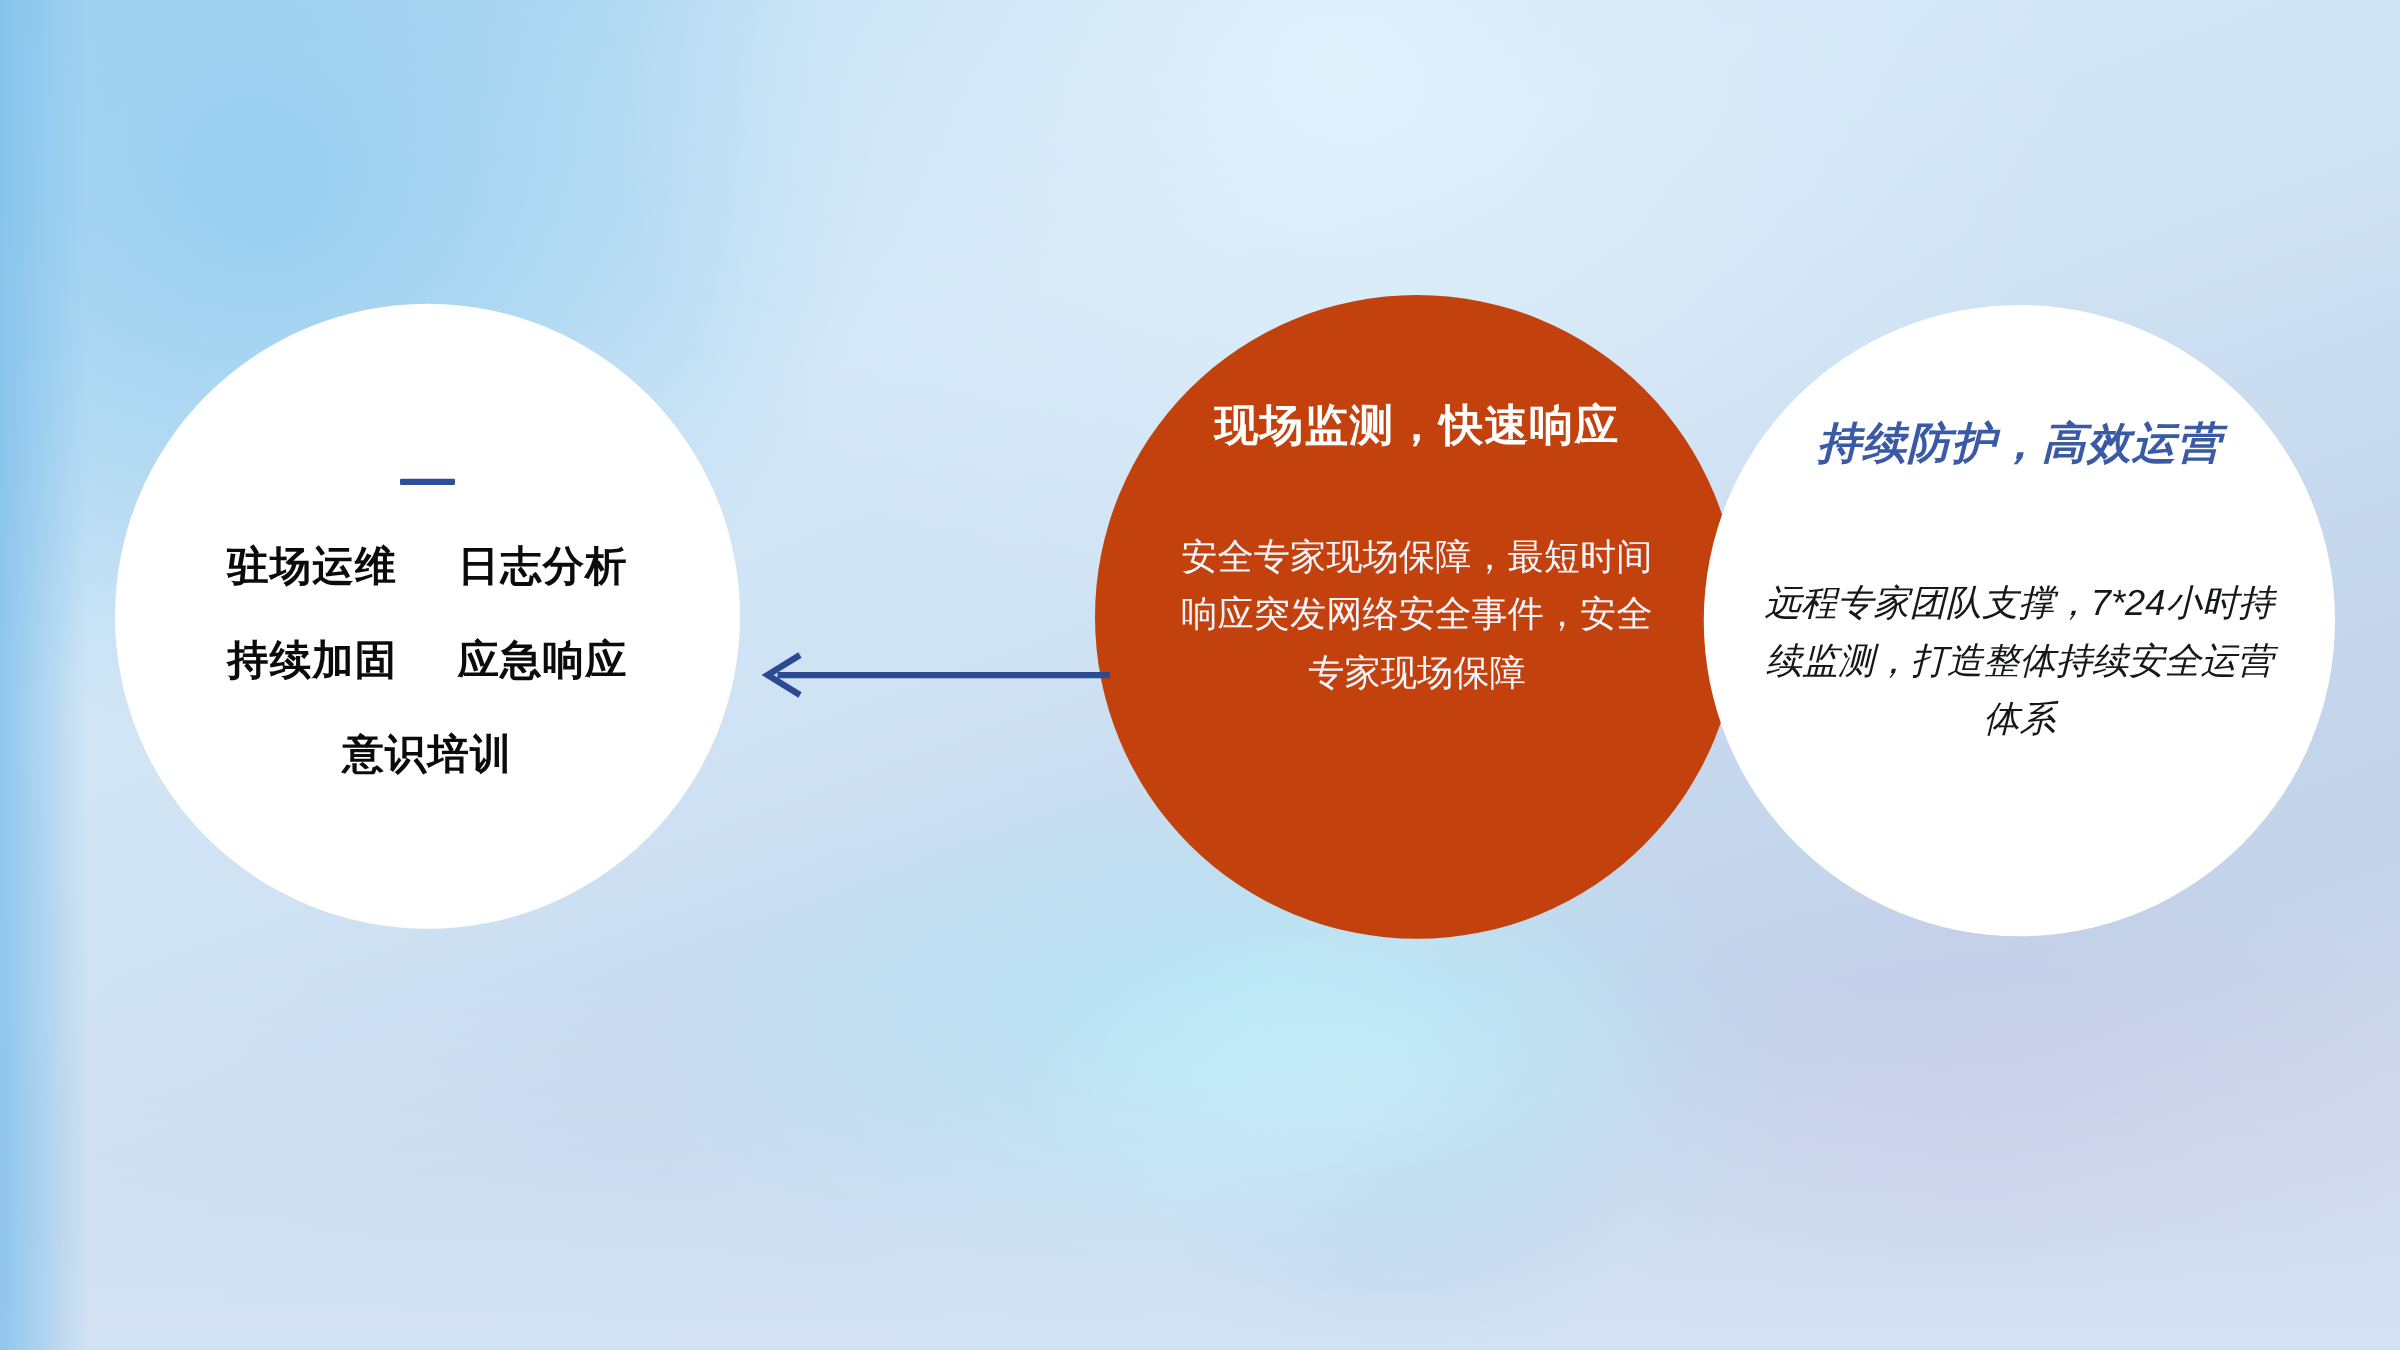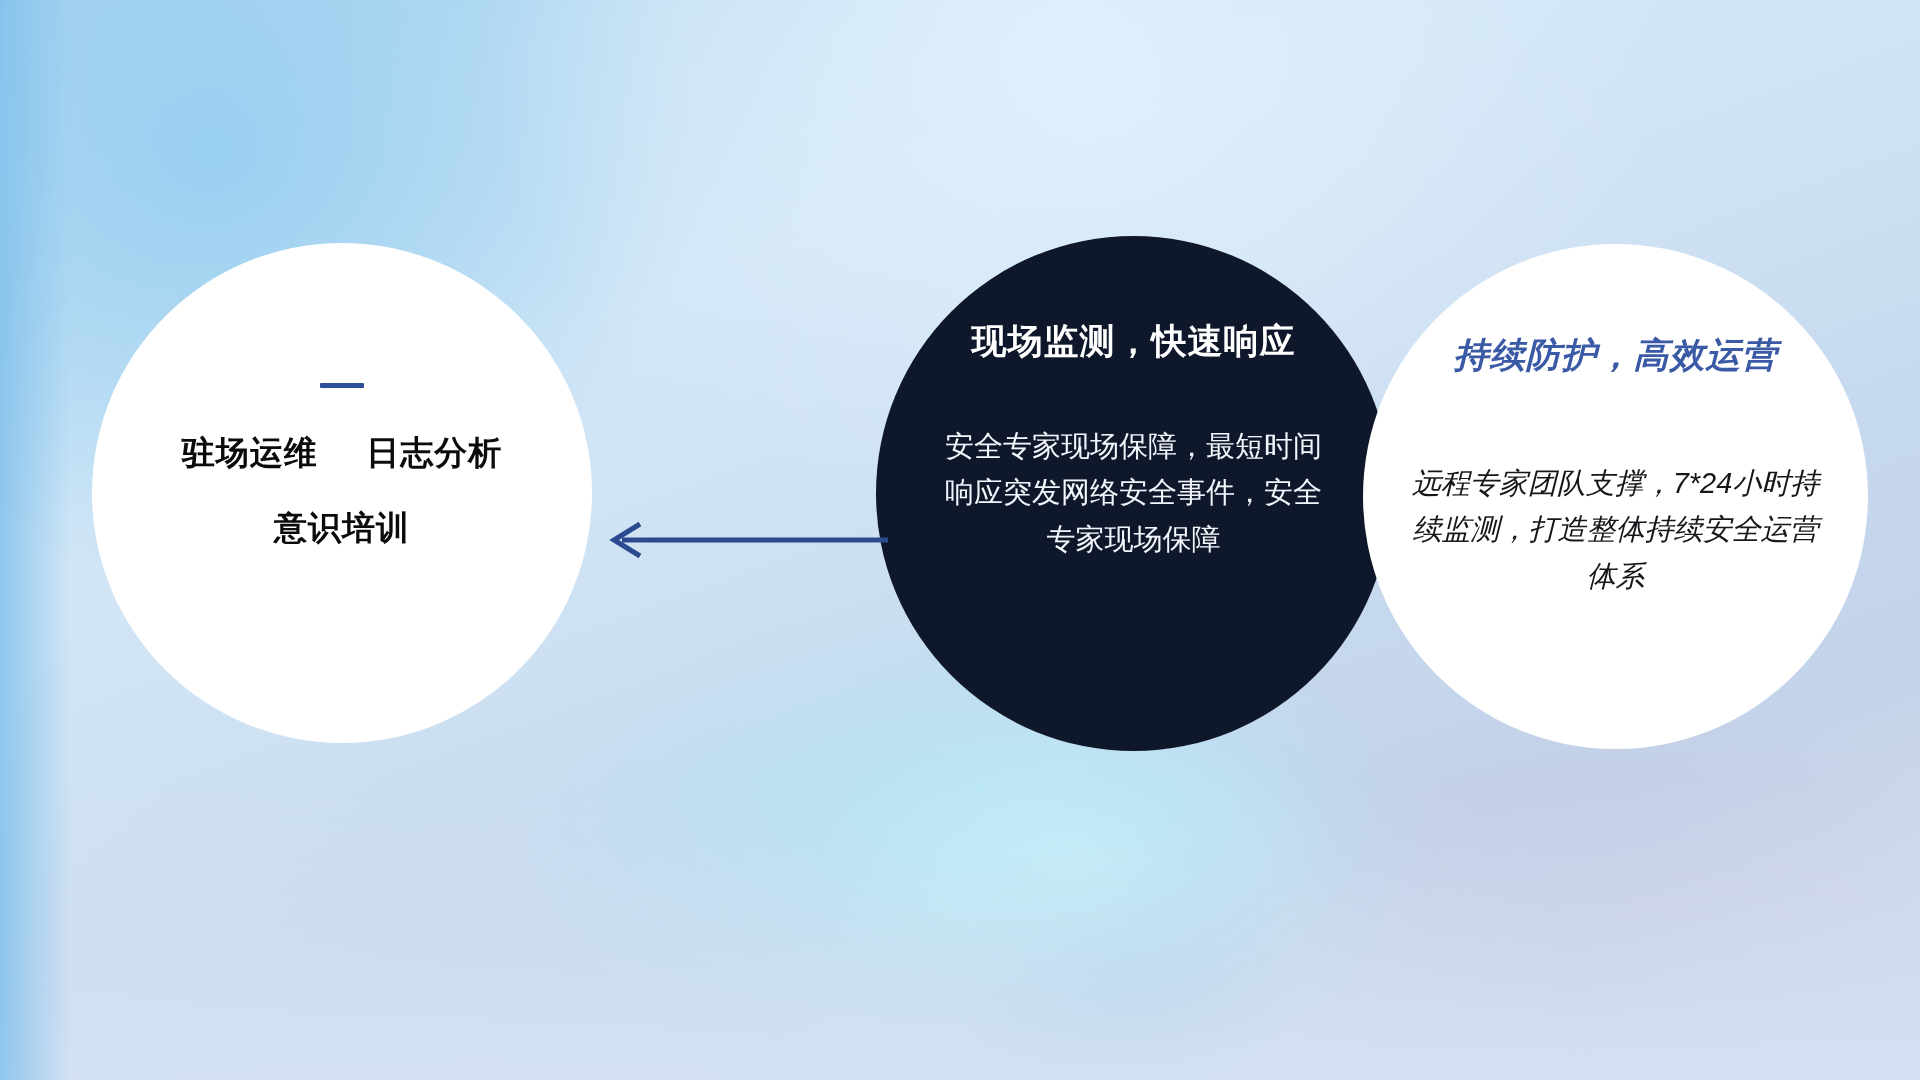--- a/index.html
+++ b/index.html
@@ -88,21 +88,21 @@
   
   .circle {
     position: absolute;
     border-radius: 50%;
     box-sizing: border-box;
   }
   .circle-white {
     background: #ffffff;
   }
   .circle-dark {
-    background: #0f172a;
+    background: #c2410c;
   }
 
   #circle-left {
     left: 92px;
     top: 243px;
     width: 500px;
     height: 500px;
   }
   #circle-middle {
     left: 876px;
@@ -243,20 +243,25 @@
   <div id="circle-left" class="circle circle-white">
     <div class="left-inner">
       <div class="accent-dash"></div>
 
       <div class="kw-row">
         <span>驻场运维</span>
         <span class="gap"></span>
         <span>日志分析</span>
       </div>
 
+      <div class="kw-row">
+        <span>持续加固</span>
+        <span class="gap"></span>
+        <span>应急响应</span>
+      </div>
 
       <div class="kw-row">
         <span>意识培训</span>
       </div>
     </div>
   </div>
 
 </div>
 
 </body></html>

